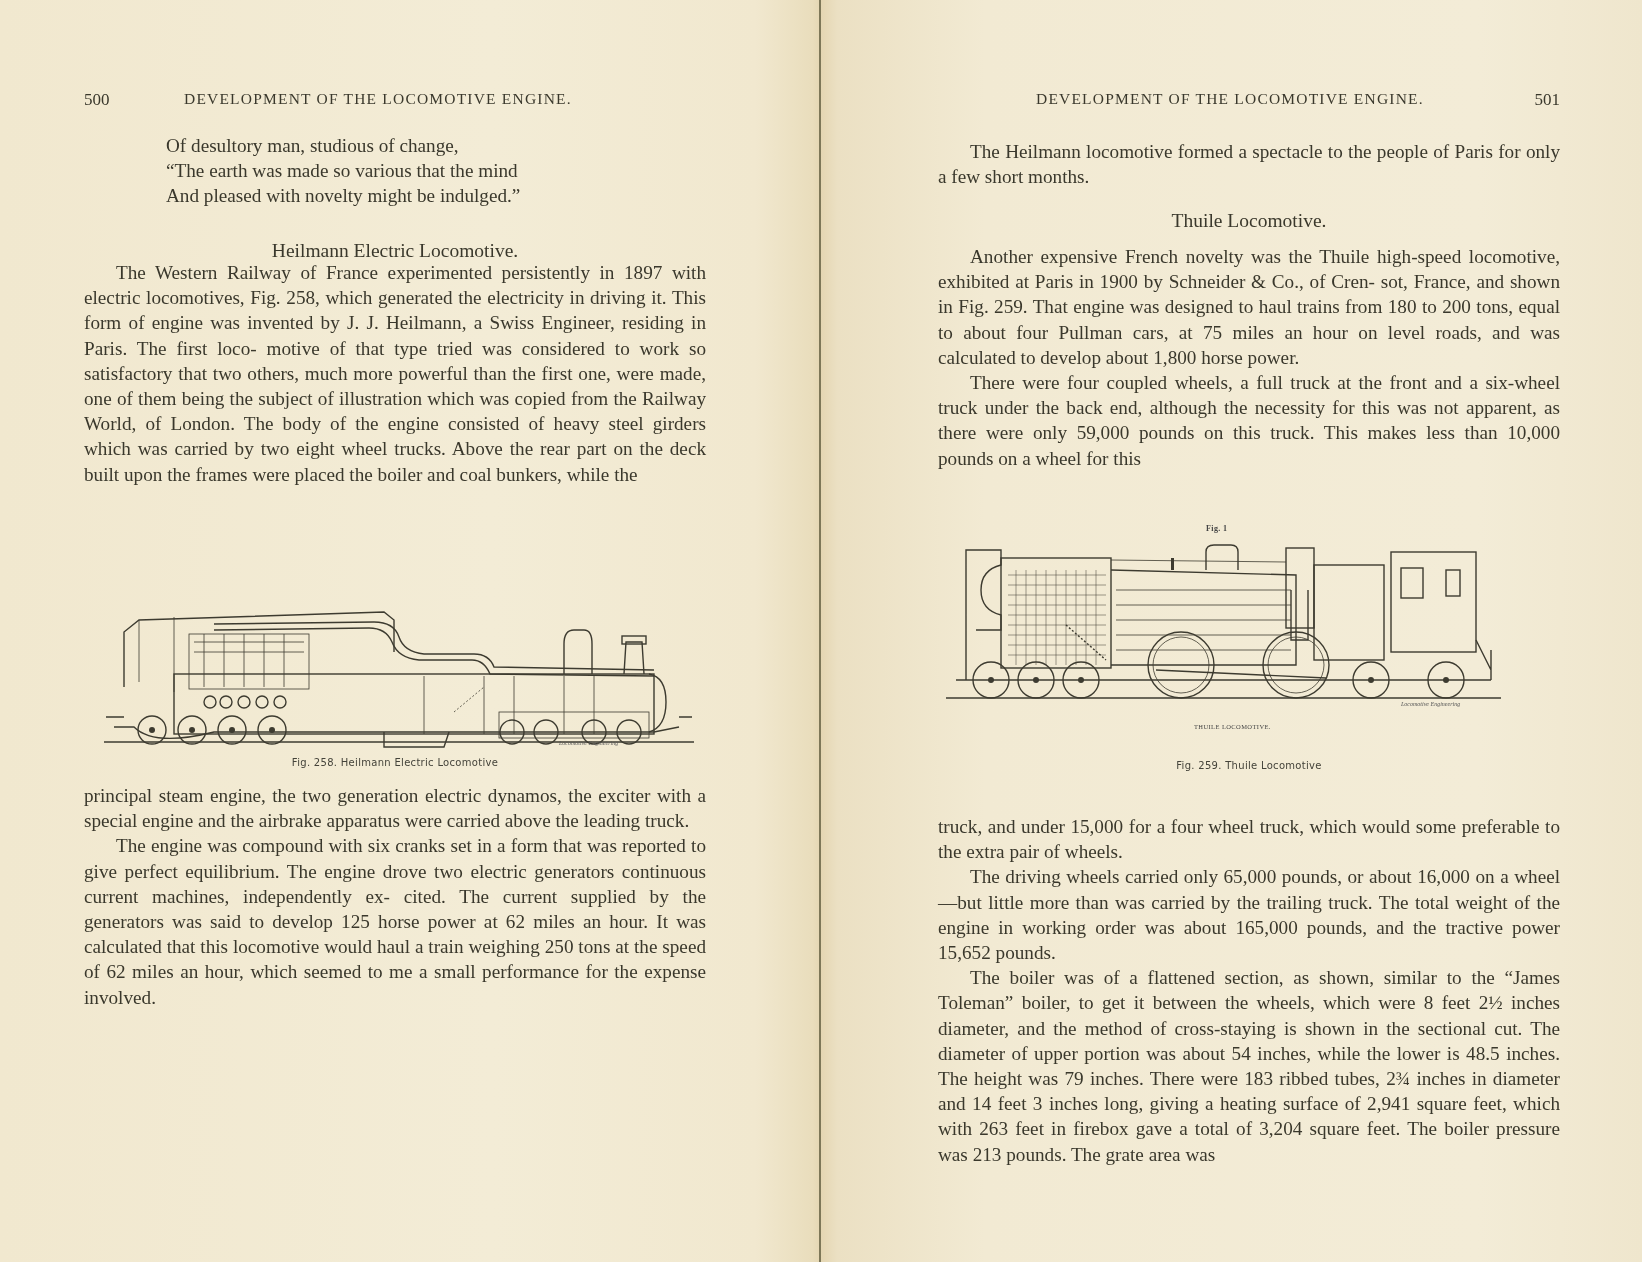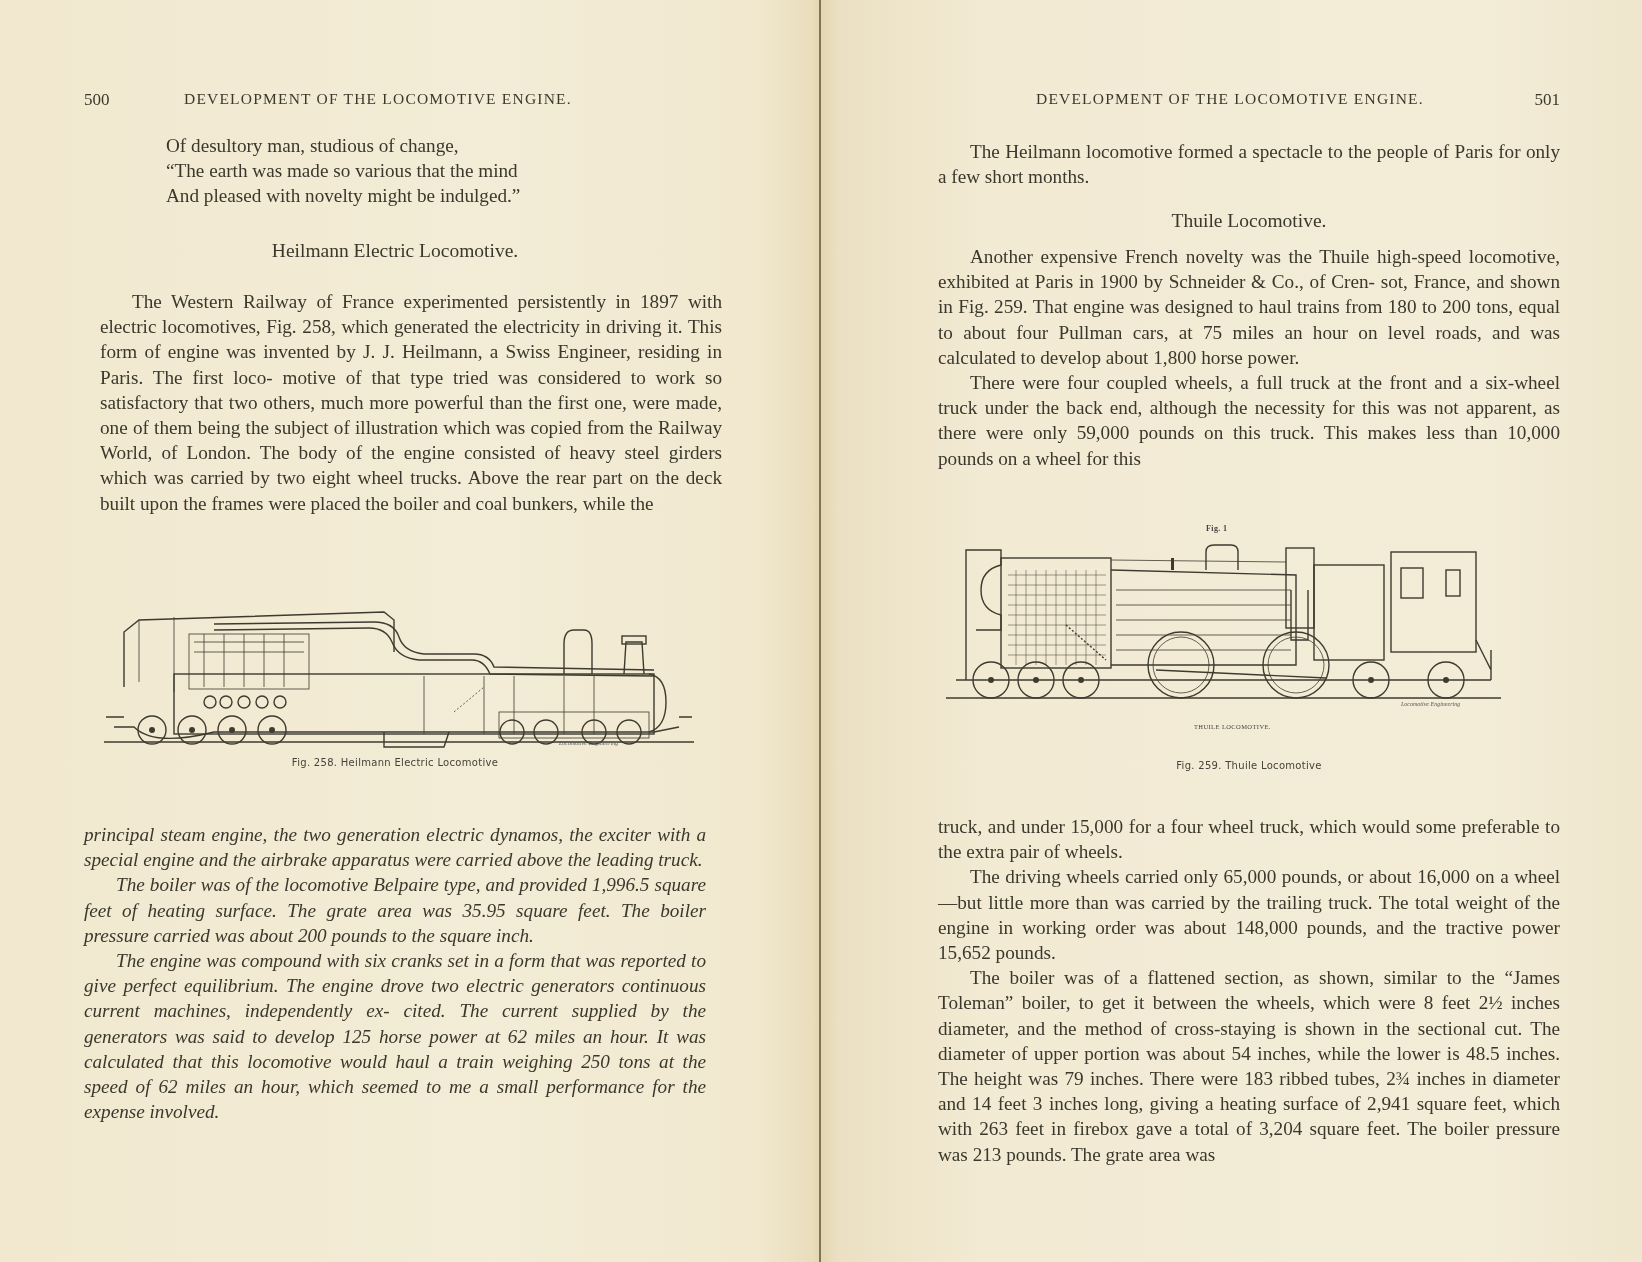--- a/index.html
+++ b/index.html
@@ -49,21 +49,21 @@
     </div>
 
     <div class="verse">
       <div>Of desultory man, studious of change,</div>
       <div>“The earth was made so various that the mind</div>
       <div>And pleased with novelty might be indulged.”</div>
     </div>
 
     <div class="heading" style="top:240px;">Heilmann Electric Locomotive.</div>
 
-    <div class="text" style="top:289px;margin-left:16px;">
+    <div class="text" style="top:260px;">
       <p class="last">The Western Railway of France experimented persistently in 1897 with electric locomotives, Fig. 258, which generated the electricity in driving it. This form of engine was invented by J. J. Heilmann, a Swiss Engineer, residing in Paris. The first loco- motive of that type tried was considered to work so satisfactory that two others, much more powerful than the first one, were made, one of them being the subject of illustration which was copied from the Railway World, of London. The body of the engine consisted of heavy steel girders which was carried by two eight wheel trucks. Above the rear part on the deck built upon the frames were placed the boiler and coal bunkers, while the</p>
     </div>
 
     <div class="figure" style="left:10px; top:592px; width:600px; height:160px;">
       <svg width="600" height="160" viewBox="0 0 600 160">
 
         <line class="ln" x1="10" y1="150" x2="600" y2="150"></line>
 
         <path class="ln" d="M30 95 L30 40 L45 28 L290 20 L300 28 L300 60"></path>
         <path class="th" d="M45 28 L45 90 M80 25 L80 100"></path>
@@ -112,23 +112,22 @@
 
         <path class="ln" d="M290 140 L290 155 L350 155 L355 140"></path>
 
         <path class="ln" d="M12 125 L30 125 M585 125 L598 125"></path>
       </svg>
       <div class="credit" style="left:465px; top:148px;">Locomotive Engineering</div>
     </div>
 
     <div class="caption" style="top:757px;">Fig. 258.  Heilmann Electric Locomotive</div>
 
-    <div class="text" style="top:822px;font-style:italic;">
+    <div class="text" style="top:783px;">
       <p class="noindent last">principal steam engine, the two generation electric dynamos, the exciter with a special engine and the airbrake apparatus were carried above the leading truck.</p>
-      <p class="last">The boiler was of the locomotive Belpaire type, and provided 1,996.5 square feet of heating surface. The grate area was 35.95 square feet. The boiler pressure carried was about 200 pounds to the square inch.</p>
       <p class="last">The engine was compound with six cranks set in a form that was reported to give perfect equilibrium. The engine drove two electric generators continuous current machines, independently ex- cited. The current supplied by the generators was said to develop 125 horse power at 62 miles an hour. It was calculated that this locomotive would haul a train weighing 250 tons at the speed of 62 miles an hour, which seemed to me a small performance for the expense involved.</p>
     </div>
   </div>
 
   <div class="page right">
     <div class="runhead">
       <span class="title" style="left:98px;">DEVELOPMENT OF THE LOCOMOTIVE ENGINE.</span>
       <span class="num">501</span>
     </div>
 
@@ -200,17 +199,17 @@
       </svg>
       <div class="smallcap-label" style="left:260px; top:-6px; font-size:8px; font-weight:bold;">Fig. 1</div>
       <div class="credit" style="left:455px; top:171px;">Locomotive Engineering</div>
       <div class="smallcap-label" style="left:248px; top:193px;">THUILE LOCOMOTIVE.</div>
     </div>
 
     <div class="caption" style="top:760px;">Fig. 259.  Thuile Locomotive</div>
 
     <div class="text" style="top:814px;">
       <p class="noindent last">truck, and under 15,000 for a four wheel truck, which would some preferable to the extra pair of wheels.</p>
-      <p class="last">The driving wheels carried only 65,000 pounds, or about 16,000 on a wheel—but little more than was carried by the trailing truck. The total weight of the engine in working order was about 148,000 pounds, and the tractive power 15,652 pounds.</p>
+      <p class="last">The driving wheels carried only 65,000 pounds, or about 16,000 on a wheel—but little more than was carried by the trailing truck. The total weight of the engine in working order was about 165,000 pounds, and the tractive power 15,652 pounds.</p>
       <p class="last">The boiler was of a flattened section, as shown, similar to the “James Toleman” boiler, to get it between the wheels, which were 8 feet 2½ inches diameter, and the method of cross-staying is shown in the sectional cut. The diameter of upper portion was about 54 inches, while the lower is 48.5 inches. The height was 79 inches. There were 183 ribbed tubes, 2¾ inches in diameter and 14 feet 3 inches long, giving a heating surface of 2,941 square feet, which with 263 feet in firebox gave a total of 3,204 square feet. The boiler pressure was 213 pounds. The grate area was</p>
     </div>
   </div>
 </div>
 
 </body></html>

